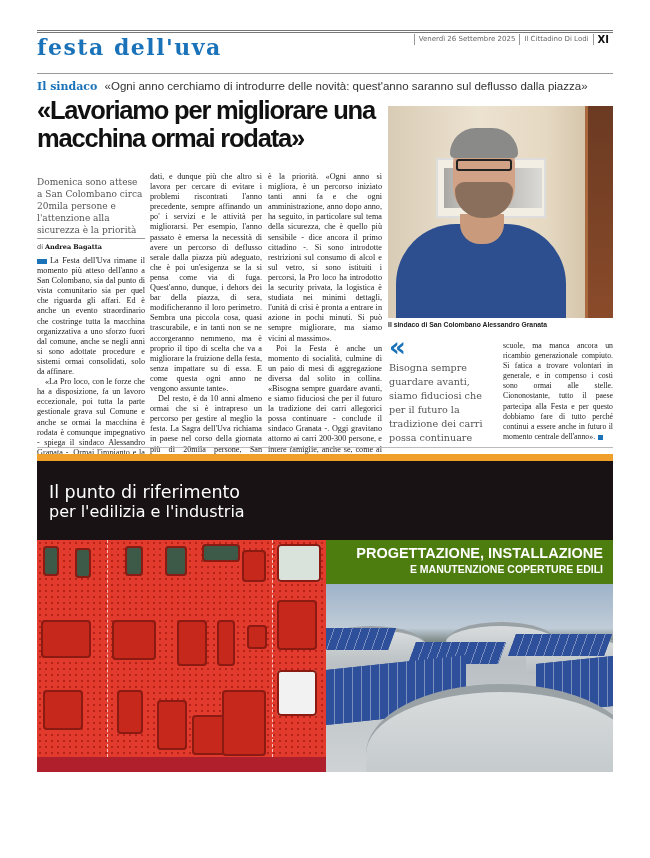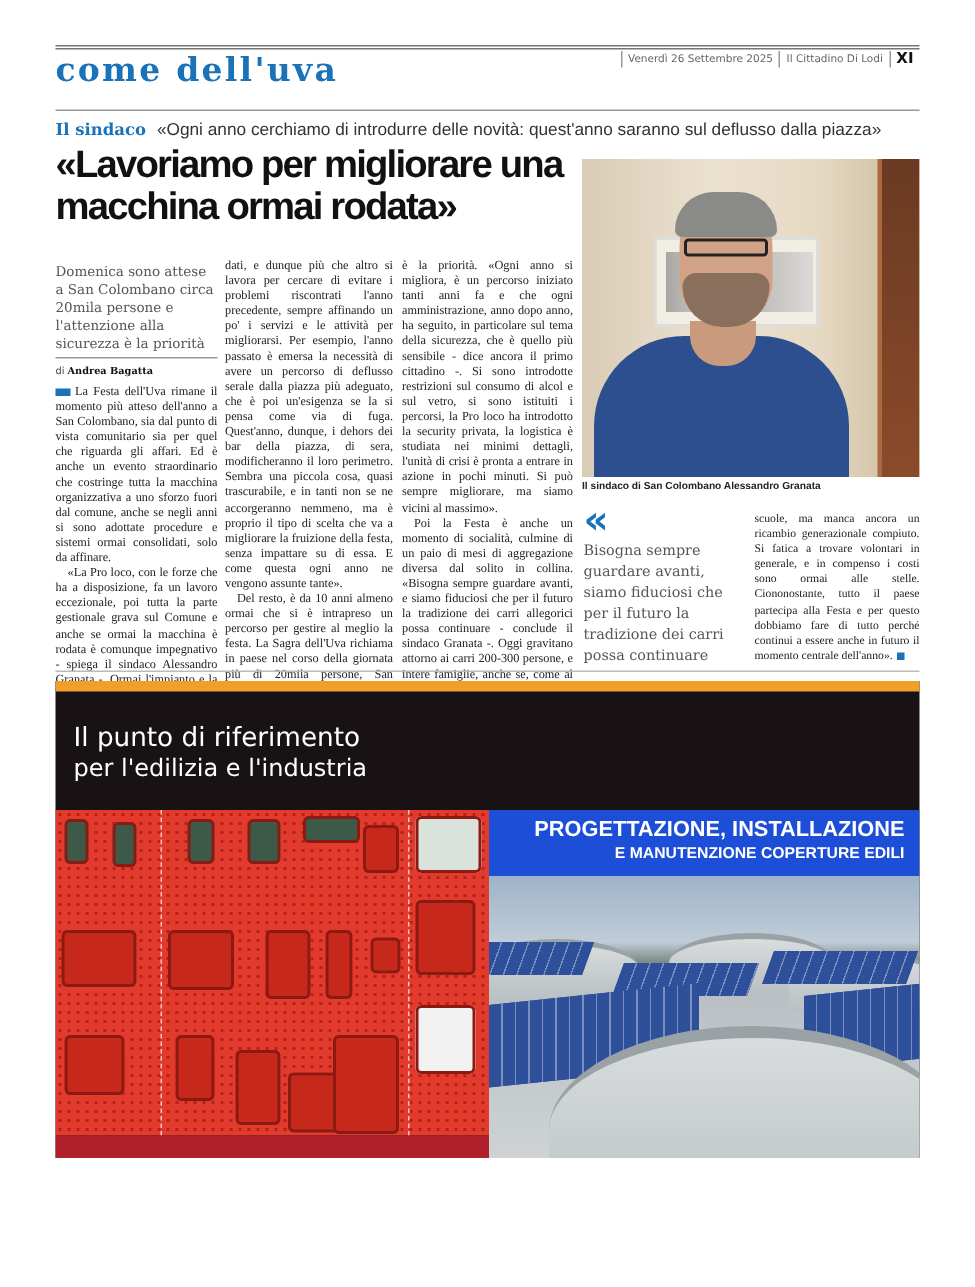--- a/index.html
+++ b/index.html
@@ -68,38 +68,38 @@
 
   .tools-img { position: absolute; left: 0; top: 86px; width: 289px; height: 217px; background: #e23a2c;
     background-image: radial-gradient(circle, #b52218 1px, transparent 1.3px); background-size: 6px 6px; }
   .tools-img .tool { position: absolute; background: #c6281c; border-radius: 4px; box-shadow: inset 0 0 0 2px #8a1a12; }
   .tools-img .tool.g { background: #3d5a48; }
   .tools-img .div { position: absolute; top: 0; width: 1px; height: 100%; border-left: 1px dashed #fff; opacity: .7; }
   .tools-banner { position: absolute; left: 0; top: 303px; width: 289px; height: 47px; background: #b0202c; padding: 16px 6px; font-family: "Liberation Sans", sans-serif; font-weight: bold; color: #fff; }
   .tools-banner .b1 { font-size: 13px; line-height: 17px; }
   .tools-banner .b2 { font-size: 11.5px; line-height: 17px; }
 
-  .roof-head { position: absolute; left: 289px; top: 86px; width: 287px; height: 44px; background: #1d4ed8; font-family: "Liberation Sans", sans-serif; font-weight: bold; color: #fff; text-align: right; padding: 4px 10px 0 0; }
+  .roof-head { position: absolute; left: 289px; top: 86px; width: 287px; height: 44px; background: #4d7c0f; font-family: "Liberation Sans", sans-serif; font-weight: bold; color: #fff; text-align: right; padding: 4px 10px 0 0; }
   .roof-head .r1 { font-size: 14.5px; line-height: 18px; }
   .roof-head .r2 { font-size: 10.5px; line-height: 14px; }
   .roof-img { position: absolute; left: 289px; top: 130px; width: 287px; height: 220px; background: linear-gradient(180deg, #9eb3c9 0%, #c0ccd8 20%, #7d8a86 26%, #b8bec2 32%, #d4d8da 100%); overflow: hidden; }
   .panel { position: absolute; background: repeating-linear-gradient(90deg, #2e4f9a 0 8px, #7b8fbf 8px 9px), #2e4f9a; transform-origin: left top; }
   .vault { position: absolute; border-radius: 50% 50% 0 0; border-top: 4px solid #9aa2a6; background: linear-gradient(180deg, #d8dcdd, #b9bfc2); }
 
   .ad-footer { position: absolute; left: 0; top: 350px; width: 576px; height: 23px; background: #141012; font-family: "Liberation Sans", sans-serif; font-weight: bold; font-size: 12px; color: #fff; }
   .ad-footer .phone { position: absolute; left: 14px; top: 5px; }
   .ad-footer .addr { position: absolute; left: 138px; top: 5px; }
   .ad-footer .web { position: absolute; right: 16px; top: 5px; }
   .ic { display: inline-block; margin-right: 5px; font-weight: normal; }
 </style>
 </head>
 <body>
 
 <div class="top-rule"></div>
-<div class="section-title">come dell'uva</div>
+<div class="section-title">festa dell'uva</div>
 <div class="meta">
   <span>Venerdì 26 Settembre 2025</span>
   <span>Il Cittadino Di Lodi</span>
   <span class="page-num">XI</span>
 </div>
 <div class="mid-rule"></div>
 
 <div class="kicker">
   <span class="label">Il sindaco</span>
   <span>«Ogni anno cerchiamo di introdurre delle novità: quest'anno saranno sul deflusso dalla piazza»</span>

